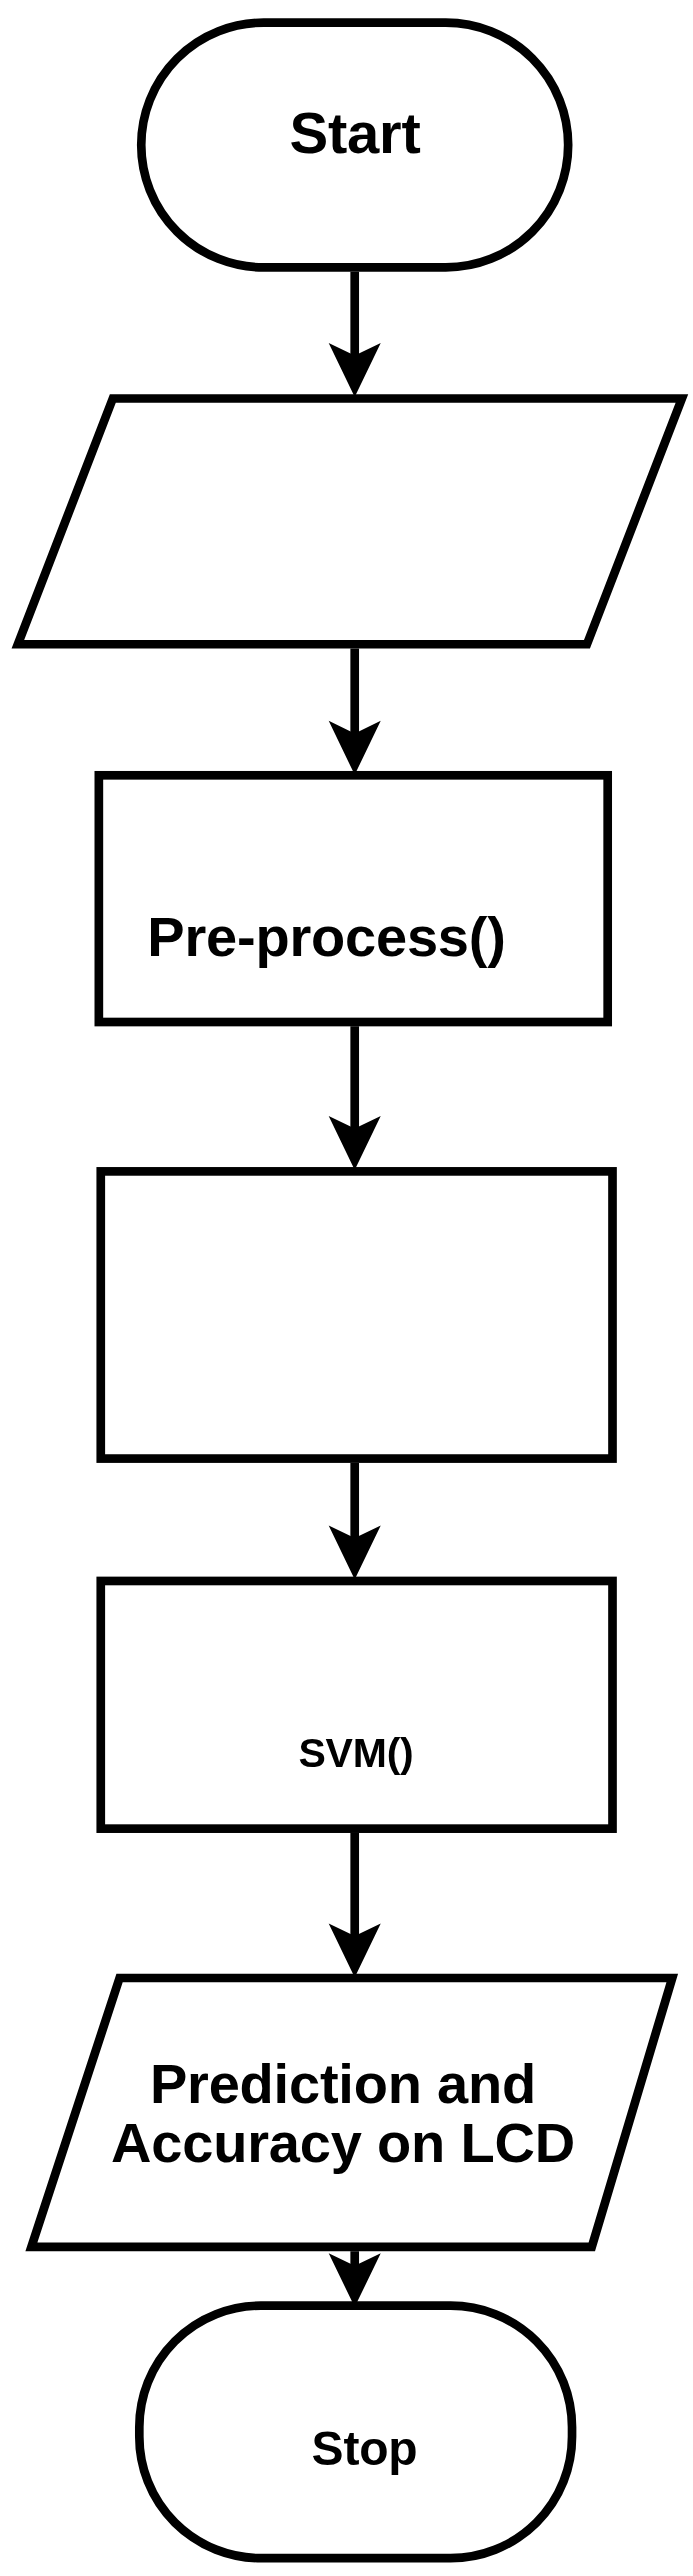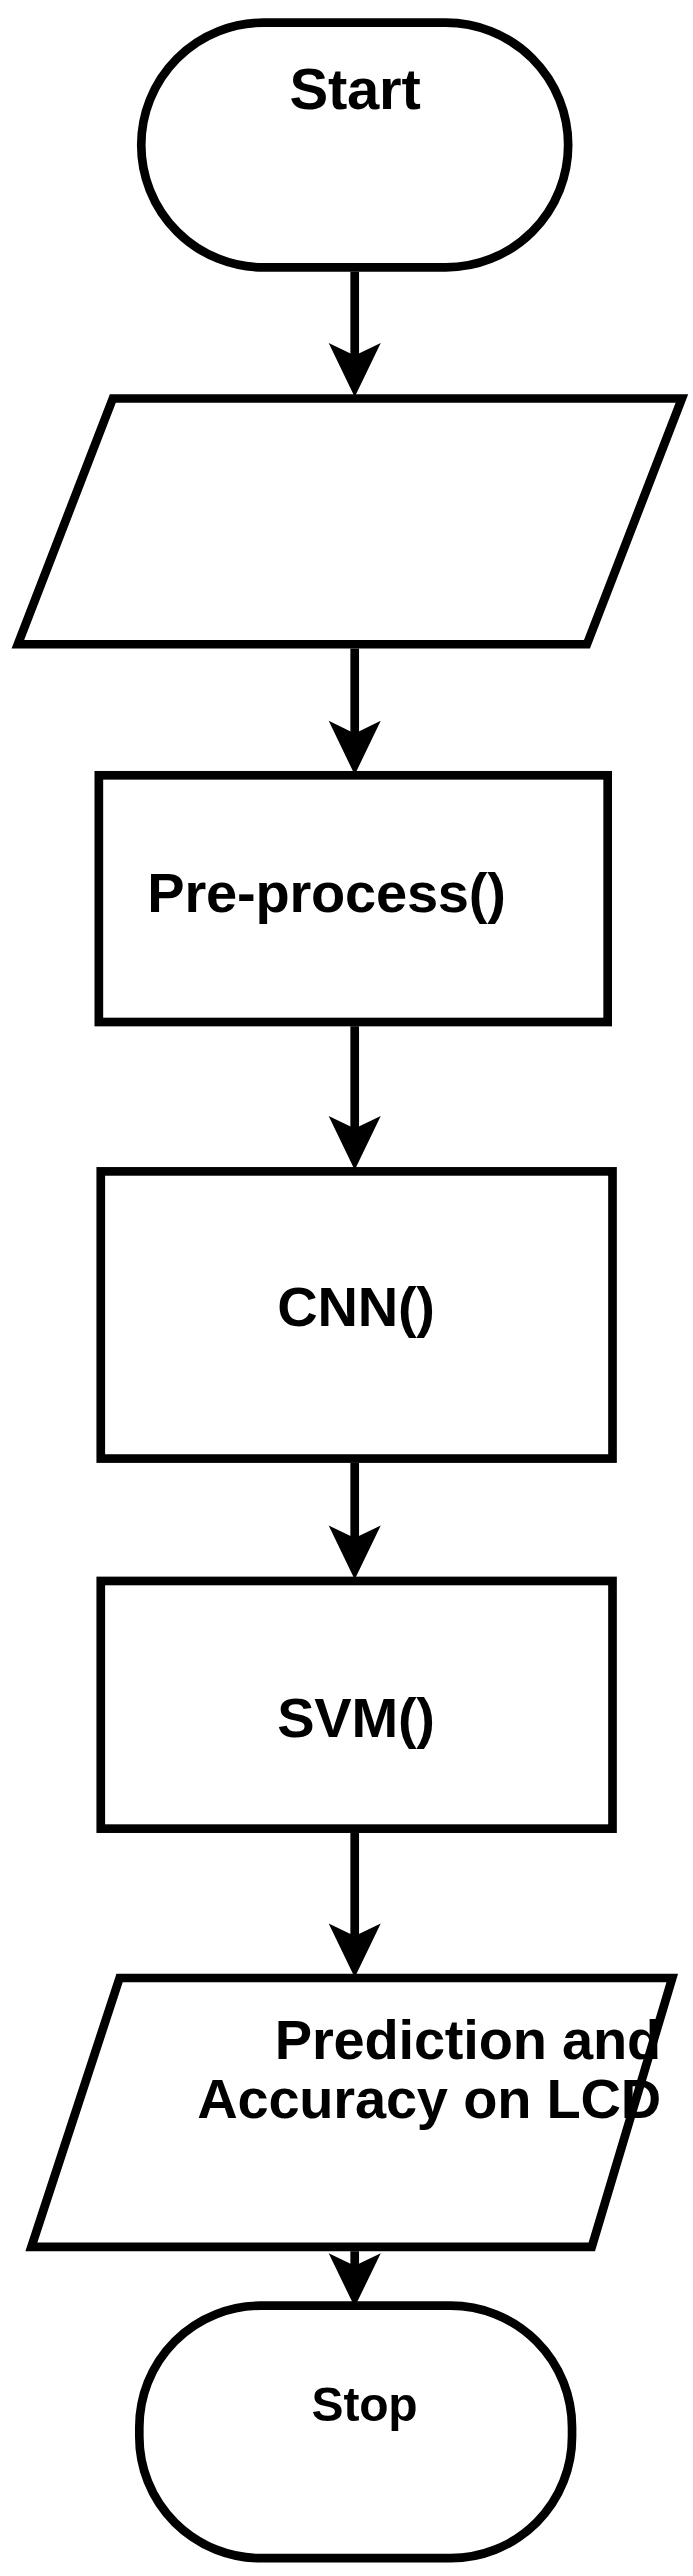--- a/index.html
+++ b/index.html
@@ -34,27 +34,28 @@
   .node-label {
     position: absolute;
     text-align: center;
     color: #000000;
     font-family: "Liberation Sans", sans-serif;
     font-weight: bold;
     line-height: 1.06;
     white-space: pre-line;
     letter-spacing: -0.2px;
     user-select: none;
+    margin-top: 44px;
   }
   .lbl-start  { left: 137px; top: 58px;   width: 436px; font-size: 58px; }
   .lbl-input  { left: 27px;  top: 424px;  width: 636px; font-size: 58px; }
   .lbl-pre    { left: 94px;  top: 863px;  width: 465px; font-size: 56px; }
   .lbl-cnn    { left: 96px; top: 1277px; width: 520px; font-size: 56px; }
-  .lbl-svm    { left: 96px; top: 1688px; width: 520px; font-size: 56px; }
-  .lbl-output { left: 25px;  top: 2010px; width: 636px; font-size: 56px; text-align: right; }
+  .lbl-svm    { left: 96px; top: 1688px; width: 520px; font-size: 41px; }
+  .lbl-output { left: 25px;  top: 2010px; width: 636px; font-size: 56px; }
   .lbl-stop   { left: 144px; top: 2380px; width: 441px; font-size: 48px; }
 </style>
 </head>
 <body>
 
 <div id="flowchart-root">
 
   <svg id="flow-svg" viewBox="0 0 720 2673" xmlns="http://www.w3.org/2000/svg">
 
     <rect x="146.5" y="23.5" width="443" height="254" rx="127" ry="127" fill="#ffffff" stroke="#000000" stroke-width="9"></rect>
@@ -100,21 +101,20 @@
     </g>
 
     <rect x="144.5" y="2392.5" width="449" height="262" rx="126" ry="126" fill="#ffffff" stroke="#000000" stroke-width="9"></rect>
   </svg>
 
   <div class="node-label lbl-start">Start</div>
 
 
   <div class="node-label lbl-pre">Pre-process()</div>
 
-  <div class="node-label lbl-cnn">CNN()</div>
 
   <div class="node-label lbl-svm">SVM()</div>
 
   <div class="node-label lbl-output">Prediction and
 Accuracy on LCD</div>
 
   <div class="node-label lbl-stop">Stop</div>
 
 </div>
 

